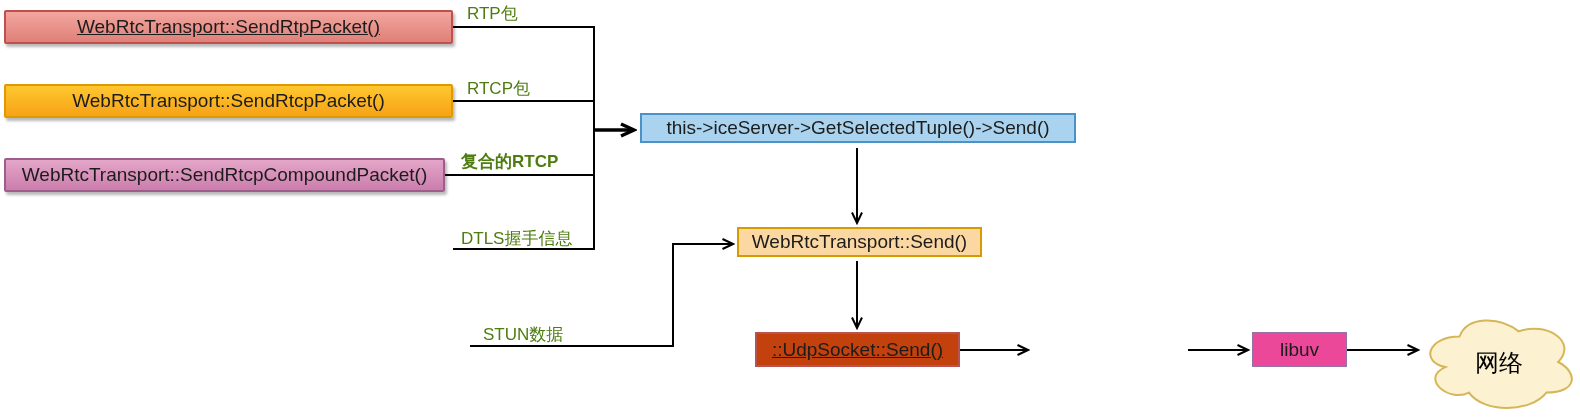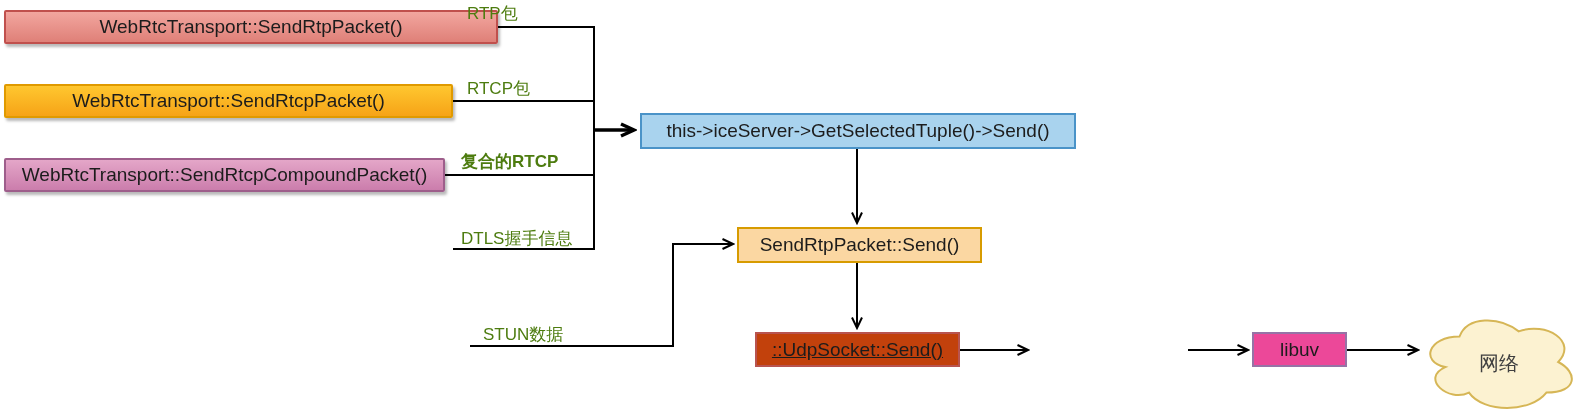--- a/index.html
+++ b/index.html
@@ -25,35 +25,35 @@
     height:34px;border-radius:2px;
     border:2px solid transparent;
     box-shadow:2px 3px 3px rgba(0,0,0,0.28);
   }
   .src-rtp     {background:linear-gradient(#f2a69f,#df8078);border-color:#c0504d;}
   .src-rtcp    {background:linear-gradient(#ffc72f,#f6a317);border-color:#e09a00;}
   .src-compound{background:linear-gradient(#e4a6c8,#cb7dac);border-color:#9e5e8b;text-align:right;}
   .src-dtls    {background:linear-gradient(#d0eabd,#a6d987);border-color:#76a95a;}
   .src-stun    {background:linear-gradient(#cdddf2,#96b8e6);border-color:#6088c5;}
   
-  .flow{height:36px;border:2px solid #000;}
+  .flow{height:30px;border:2px solid #000;}
   .flow-ice   {background:#a9d3ee;border-color:#4a93c8;}
   .flow-tuple {background:#fbd7a2;border-color:#d79b00;}
   .flow-udp   {background:#c2410c;border-color:#b85450;text-decoration:underline;}
   .flow-uv    {background:#ffe6cc;border-color:#d9a300;}
   .flow-libuv {background:#ec4899;border-color:#9673a6;}
   .edge-label{
     position:absolute;z-index:2;
     font-size:17px;color:#4d7c0f;
     white-space:nowrap;line-height:19px;text-align:center;
   }
   .cloud-wrap{position:absolute;left:1420px;top:311px;width:158px;height:102px;z-index:1;}
   .cloud-label{
     position:absolute;left:1420px;top:350px;width:158px;height:26px;
-    line-height:26px;text-align:center;font-size:20px;color:#404040;z-index:2;
+    line-height:26px;text-align:center;font-size:24px;color:#000000;z-index:2;
   }
 </style>
 </head>
 <body>
 
 <div class="canvas">
 
   <svg class="wires" width="1580" height="419" viewBox="0 0 1580 419">
     <defs>
       <marker id="arr" markerUnits="userSpaceOnUse" markerWidth="15" markerHeight="15" viewBox="0 0 15 15" refX="13" refY="7.5" orient="auto">
@@ -78,32 +78,32 @@
 
     <path d="M857,261 V328" stroke="#000" stroke-width="2" fill="none" marker-end="url(#arr)"></path>
 
     <path d="M960,350 H1028" stroke="#000" stroke-width="2" fill="none" marker-end="url(#arr)"></path>
 
     <path d="M1188,350 H1248" stroke="#000" stroke-width="2" fill="none" marker-end="url(#arr)"></path>
 
     <path d="M1347,350 H1418" stroke="#000" stroke-width="2" fill="none" marker-end="url(#arr)"></path>
   </svg>
 
-  <div class="node src src-rtp" style="left:4px;top:10px;width:494px;">WebRtcTransport::SendRtpPacket()</div>
+  <div class="node src src-rtp" style="left:4px;top:10px;width:449px;text-decoration:underline;">WebRtcTransport::SendRtpPacket()</div>
   <div class="node src src-rtcp" style="left:4px;top:84px;width:449px;">WebRtcTransport::SendRtcpPacket()</div>
   <div class="node src src-compound" style="left:4px;top:158px;width:441px;">WebRtcTransport::SendRtcpCompoundPacket()</div>
 
   <div class="edge-label" style="left:467px;top:4px;">RTP包</div>
   <div class="edge-label" style="left:467px;top:79px;">RTCP包</div>
   <div class="edge-label" style="left:461px;top:152px;font-weight:bold;">复合的RTCP</div>
   <div class="edge-label" style="left:461px;top:229px;">DTLS握手信息</div>
   <div class="edge-label" style="left:483px;top:325px;">STUN数据</div>
 
   <div class="node flow flow-ice" style="left:640px;top:113px;width:436px;">this-&gt;iceServer-&gt;GetSelectedTuple()-&gt;Send()</div>
-  <div class="node flow flow-tuple" style="left:737px;top:227px;width:245px;">SendRtpPacket::Send()</div>
+  <div class="node flow flow-tuple" style="left:737px;top:227px;width:245px;">WebRtcTransport::Send()</div>
   <div class="node flow flow-udp" style="left:755px;top:332px;width:205px;height:35px;">::UdpSocket::Send()</div>
   <div class="node flow flow-libuv" style="left:1252px;top:332px;width:95px;height:35px;">libuv</div>
 
   <div class="cloud-wrap">
     <svg width="158" height="102" viewBox="0 0 100 70" preserveAspectRatio="none">
       <path d="M25,17.5 C5,17.5 0,35 16,38.5 C0,46.2 18,63 31,56 C40,70 70,70 80,56
                C100,56 100,42 87.5,35 C100,21 80,7 62.5,14 C50,3.5 30,3.5 25,17.5 Z" fill="#fcf2d1" stroke="#d6b656" stroke-width="2" vector-effect="non-scaling-stroke"></path>
     </svg>
   </div>
   <div class="cloud-label">网络</div>

